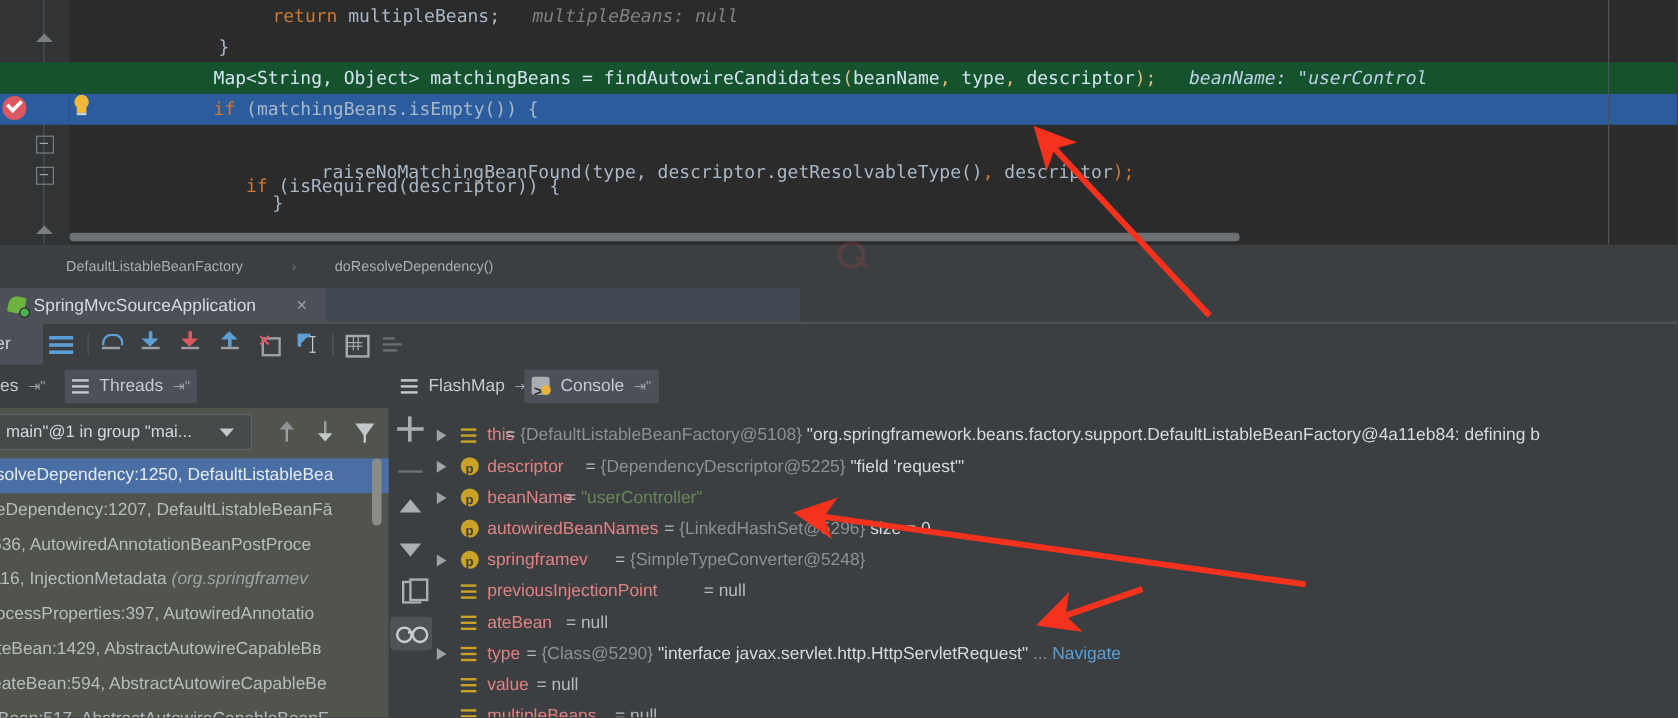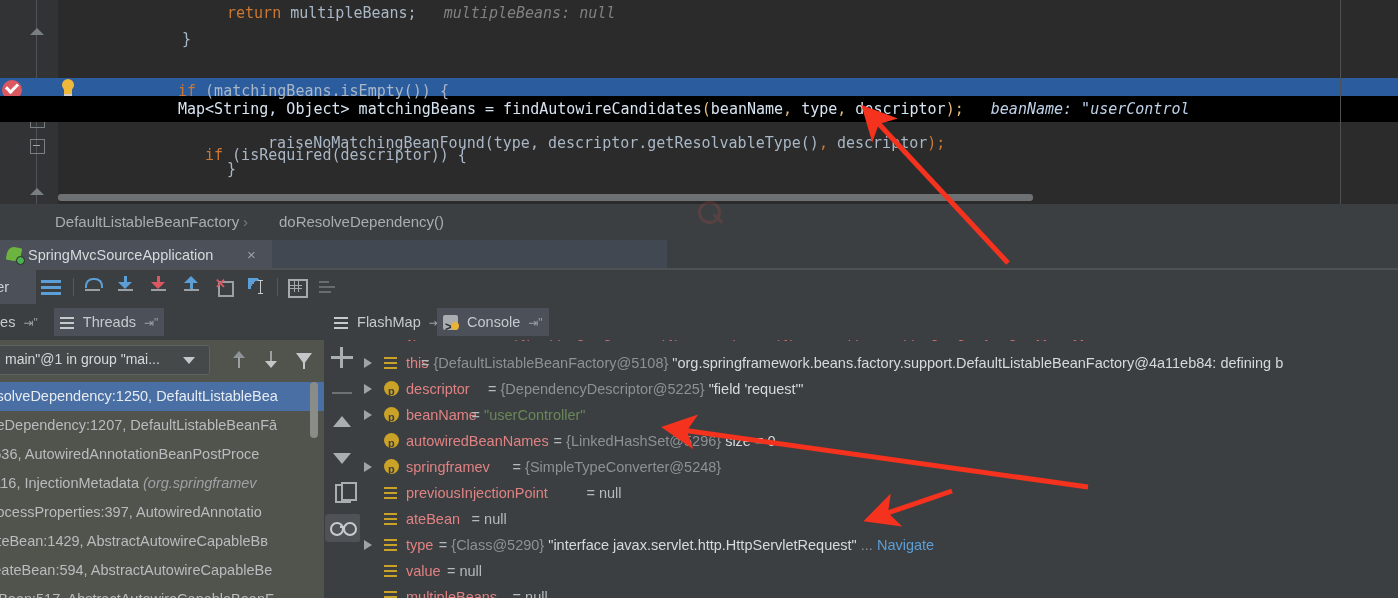--- a/index.html
+++ b/index.html
@@ -7,21 +7,21 @@
        -webkit-font-smoothing:antialiased;}
   .app{position:relative;width:1398px;height:598px;background:#3C3F41;overflow:hidden;}
 
   
   .editor{position:absolute;left:0;top:0;width:1398px;height:204px;background:#2B2B2B;overflow:hidden;}
   .ed-gutter{position:absolute;left:0;top:0;width:58px;height:204px;background:#313335;}
   .ed-foldcol{position:absolute;left:36px;top:0;width:1px;height:204px;background:#4E5254;}
   .ed-line{position:absolute;left:0;right:0;height:26px;white-space:pre;
            font-family:"DejaVu Sans Mono","Liberation Mono",monospace;font-size:15px;line-height:26px;}
   .ed-line .txt{position:absolute;left:58px;top:0;white-space:pre;}
-  .ed-hl{background:#000000;margin-top:44px;}
+  .ed-hl{background:#14532d;}
   .hlbar{position:absolute;left:58px;top:78px;width:1340px;height:26px;background:#2B5C9E;}
   .hlbar2{position:absolute;left:0px;top:78px;width:58px;height:26px;background:#2B5C9E;}
   .kw{color:#CC7832;} .cls{color:#A9B7C6;} .hint{color:#808080;font-style:italic;}
   .hl-txt{color:#D6E3F0;} .hl-hint{color:#BFD2E8;font-style:italic;} .hl-kw{color:#E8B97A;}
 
   .breakpoint{position:absolute;left:2px;top:80px;width:20px;height:20px;border-radius:50%;
       background:#DB5860;}
   .breakpoint:after{content:"";position:absolute;left:4px;top:3px;width:9px;height:5px;
       border-left:3px solid #fff;border-bottom:3px solid #fff;transform:rotate(-45deg);}
   .bulb{position:absolute;left:60px;top:79px;width:16px;height:22px;}
@@ -35,21 +35,21 @@
   .fold:after{content:"";position:absolute;left:3px;top:6px;width:7px;height:1px;background:#A0A5A8;}
   .foldtip{position:absolute;left:30px;width:15px;height:9px;}
   .foldtip:before{content:"";position:absolute;left:0;top:0;width:0;height:0;
       border-left:7px solid transparent;border-right:7px solid transparent;border-bottom:7px solid #7A7F82;}
 
   .hscroll{position:absolute;left:58px;top:194px;width:975px;height:7px;background:#6E7173;border-radius:3px;}
   .rightgut{position:absolute;left:1340px;top:0;width:1px;height:204px;background:#4E5254;}
 
   
   .breadcrumb{position:absolute;left:0;top:204px;width:1398px;height:36px;background:#3C3F41;
-      font-size:15px;color:#A9ADB2;line-height:36px;}
+      font-size:12px;color:#A9ADB2;line-height:36px;}
   .bc-a{position:absolute;left:55px;top:0;}
   .bc-sep{position:absolute;left:243px;top:0;color:#787C80;}
   .bc-b{position:absolute;left:279px;top:0;}
   .watermark{position:absolute;left:690px;top:195px;width:44px;height:44px;opacity:.20;}
   .watermark .ring{position:absolute;left:8px;top:6px;width:17px;height:17px;border:3px solid #C14C4C;border-radius:50%;}
   .watermark .hdl{position:absolute;left:22px;top:22px;width:12px;height:3px;background:#C14C4C;transform:rotate(45deg);}
 
   
   .tabbar{position:absolute;left:0;top:240px;width:1398px;height:30px;background:#3C3F41;}
   .tabbar .under{position:absolute;left:0;top:28px;width:1398px;height:2px;background:#4E5154;}

